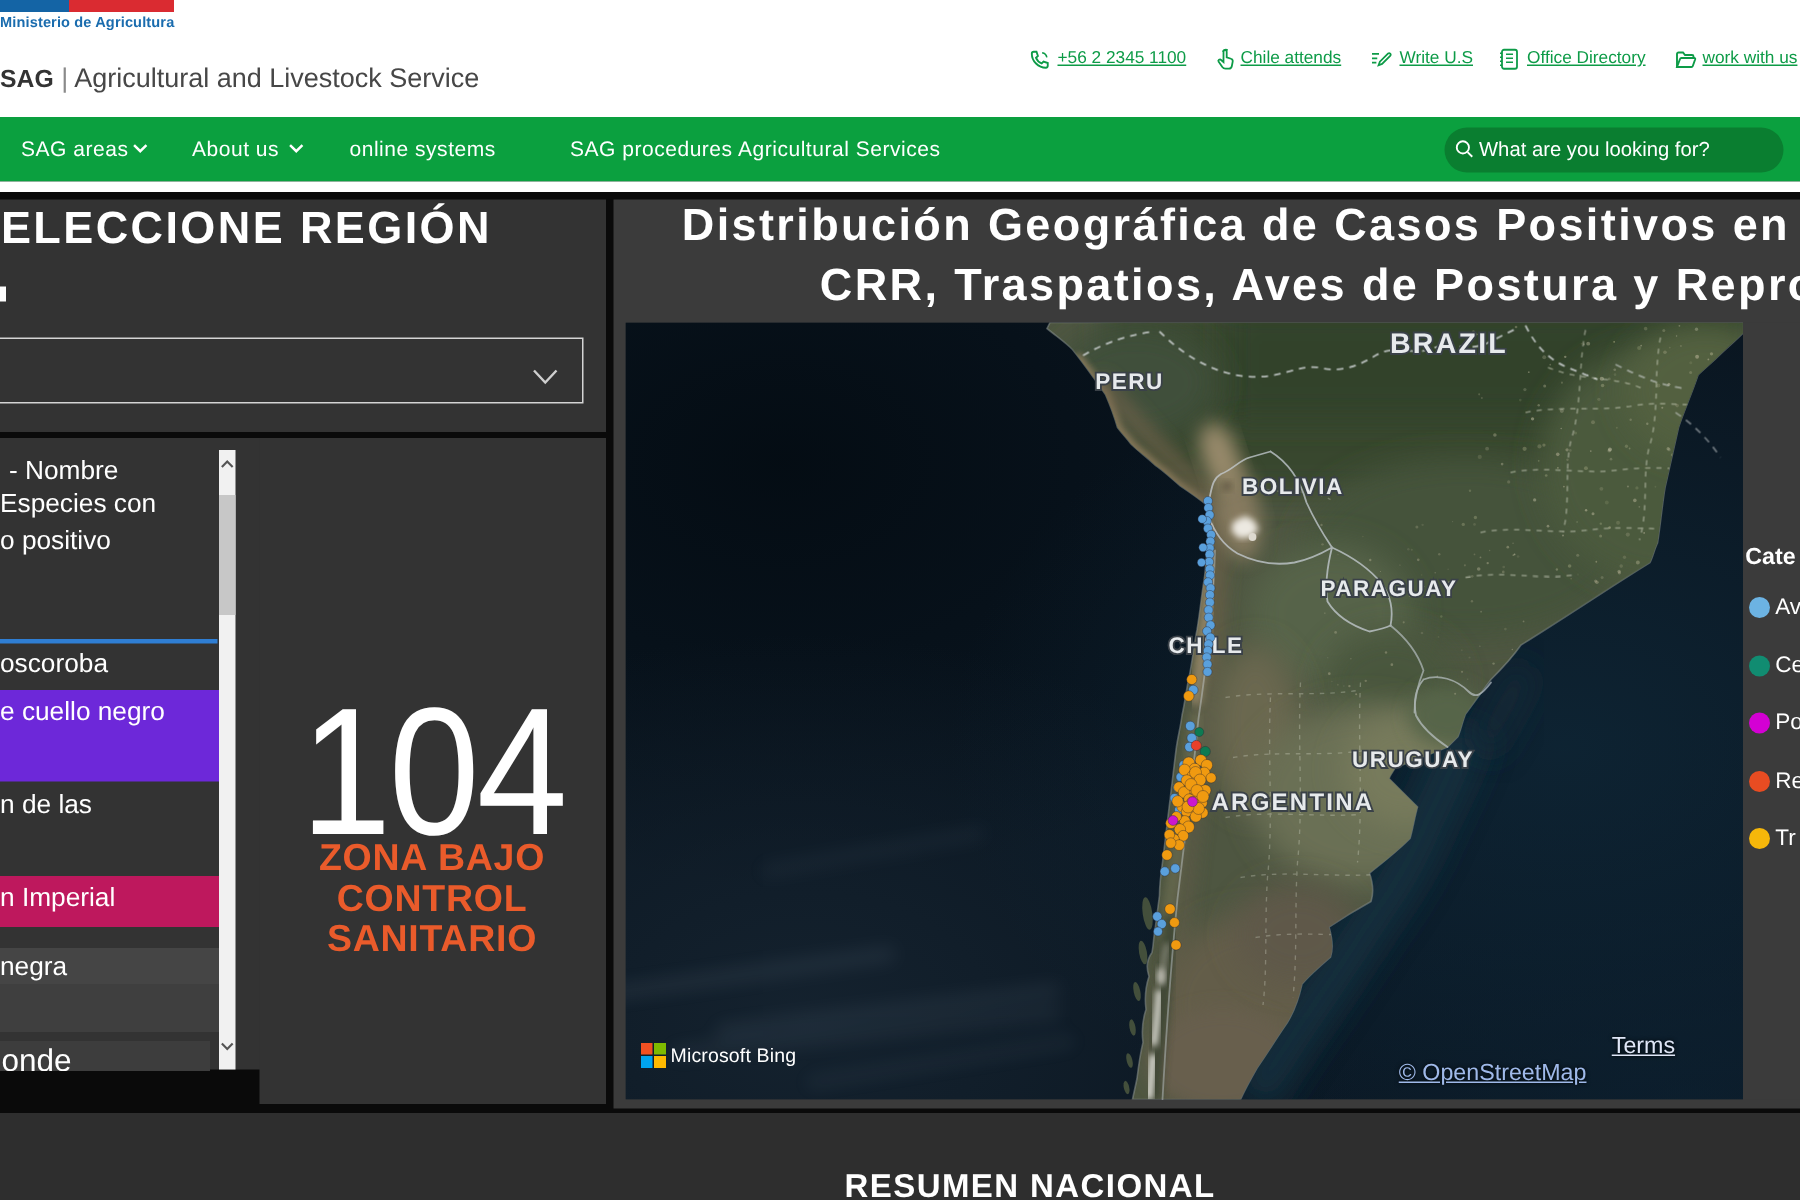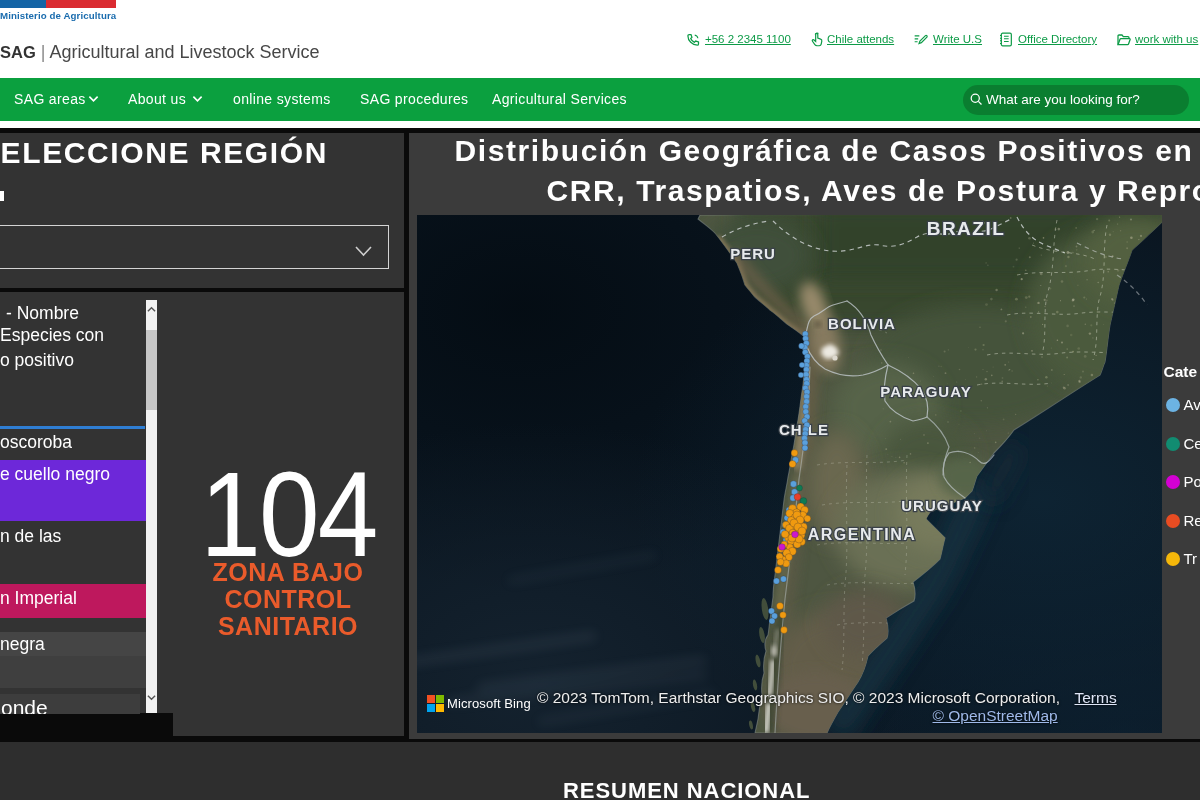--- a/index.html
+++ b/index.html
@@ -64,21 +64,21 @@
   <div id="nav">
     <span class="navitem" style="left:14px;">SAG areas</span>
     <svg class="abs" style="left:88px;top:17px" width="11" height="8" viewBox="0 0 12 8" fill="none" stroke="#fff" stroke-width="1.8">
         <path d="M1.5 1.5 L6 6 L10.5 1.5"></path>
       </svg>
     <span class="navitem" style="left:128px;">About us</span>
     <svg class="abs" style="left:192px;top:17px" width="11" height="8" viewBox="0 0 12 8" fill="none" stroke="#fff" stroke-width="1.8">
         <path d="M1.5 1.5 L6 6 L10.5 1.5"></path>
       </svg>
     <span class="navitem" style="left:233px;">online systems</span>
-    <span class="navitem" style="left:360px;">SAG procedures</span>
+    <span class="navitem" style="left:380px;">SAG procedures</span>
     <span class="navitem" style="left:492px;">Agricultural Services</span>
 
     <div class="abs" style="left:963px;top:7px;width:226px;height:30px;background:#0a7e30;border-radius:15px;"></div>
     <svg class="abs" style="left:969px;top:14px" width="15" height="15" viewBox="0 0 24 24" fill="none" stroke="#fff" stroke-width="2">
         <circle cx="10" cy="10" r="6.5"></circle>
         <path d="M15 15 L20 20"></path>
       </svg>
     <span class="abs" style="left:986px;top:14px;font-size:13.5px;color:#fff;">What are you looking for?</span>
   </div>
 
@@ -616,21 +616,20 @@
       <div class="abs white" style="left:775px;top:263px;font-size:15px;">Av</div>
       <div class="abs" style="left:757px;top:303.5px;width:14px;height:14px;border-radius:7px;background:#118c71;"></div>
       <div class="abs white" style="left:775px;top:301.5px;font-size:15px;">Ce</div>
       <div class="abs" style="left:757px;top:342px;width:14px;height:14px;border-radius:7px;background:#d400d4;"></div>
       <div class="abs white" style="left:775px;top:340px;font-size:15px;">Po</div>
       <div class="abs" style="left:757px;top:380.5px;width:14px;height:14px;border-radius:7px;background:#e84c22;"></div>
       <div class="abs white" style="left:775px;top:378.5px;font-size:15px;">Re</div>
       <div class="abs" style="left:757px;top:419px;width:14px;height:14px;border-radius:7px;background:#f5b70a;"></div>
       <div class="abs white" style="left:775px;top:417px;font-size:15px;">Tr</div>
 
-      <div class="abs" style="left:110px;top:556px;width:560px;font-size:15.5px;color:#ededed;text-align:center;text-shadow:0 0 3px #000;white-space:nowrap;">© 2023 TomTom, Earthstar Geographics SIO, © 2023 Microsoft Corporation,</div>
       <div class="abs" style="left:666px;top:556px;font-size:15.5px;color:#dfe6f7;text-decoration:underline;text-shadow:0 0 3px #000;">Terms</div>
       <div class="abs" style="left:524px;top:574px;font-size:15.5px;color:#9fb9e9;text-decoration:underline;text-shadow:0 0 3px #000;">© OpenStreetMap</div>
 
       <div class="abs" style="left:18.5px;top:562px;width:8px;height:8px;background:#f25022;"></div>
       <div class="abs" style="left:27.5px;top:562px;width:8px;height:8px;background:#7fba00;"></div>
       <div class="abs" style="left:18.5px;top:571px;width:8px;height:8px;background:#00a4ef;"></div>
       <div class="abs" style="left:27.5px;top:571px;width:8px;height:8px;background:#ffb900;"></div>
       <div class="abs" style="left:38.5px;top:563px;font-size:13px;color:#fff;letter-spacing:.1px;">Microsoft Bing</div>
     </div>
   </div>

